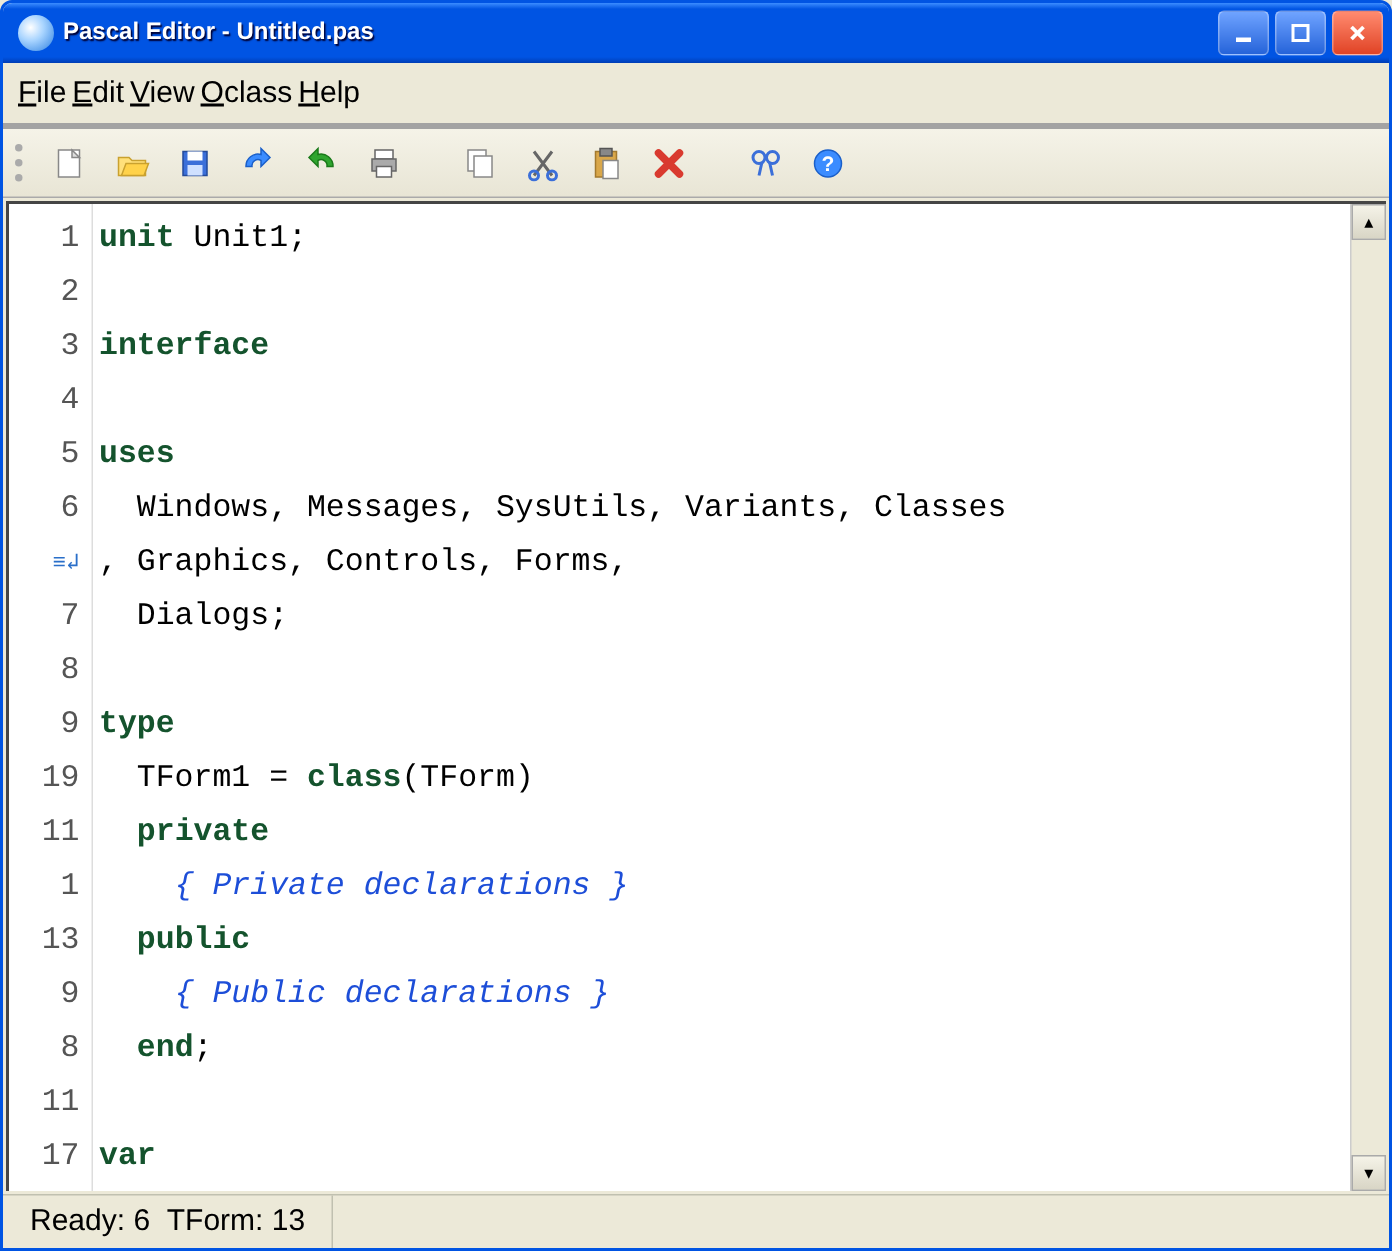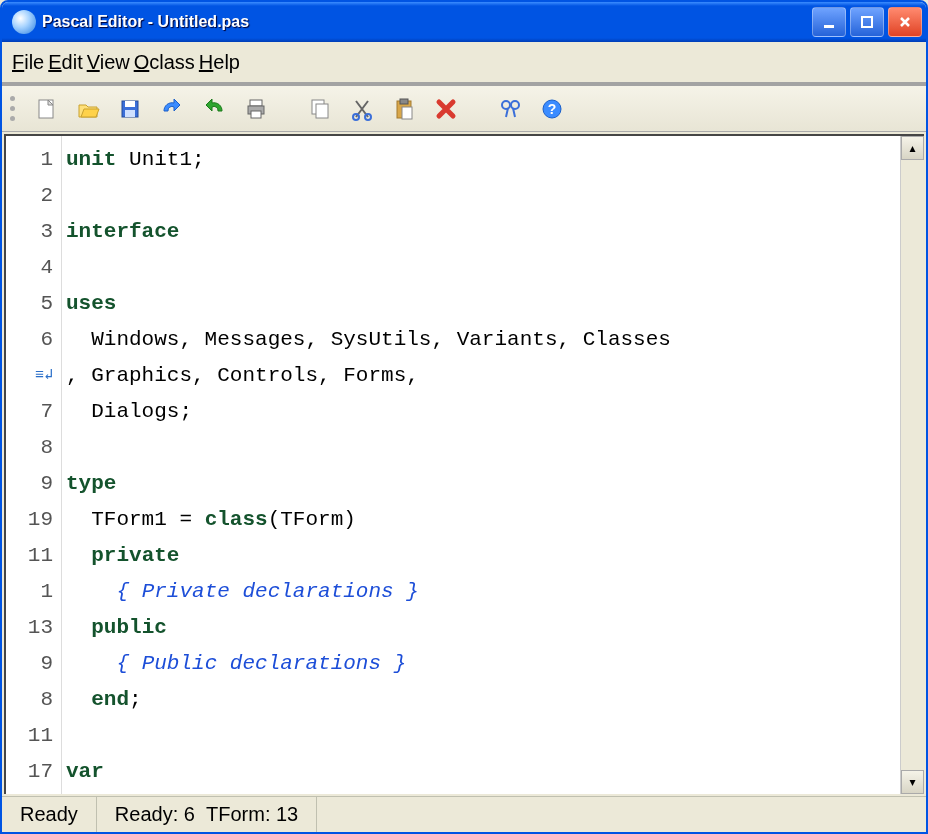--- a/index.html
+++ b/index.html
@@ -173,18 +173,17 @@
       </div>
     <div class="code" id="code"><div><span class="kw">unit</span><span> Unit1;</span></div><div>&nbsp;</div><div><span class="kw">interface</span></div><div>&nbsp;</div><div><span class="kw">uses</span></div><div><span>  Windows, Messages, SysUtils, Variants, Classes</span></div><div><span>, Graphics, Controls, Forms,</span></div><div><span>  Dialogs;</span></div><div>&nbsp;</div><div><span class="kw">type</span></div><div><span>  TForm1 = </span><span class="kw">class</span><span>(TForm)</span></div><div><span>  </span><span class="kw">private</span></div><div><span>    </span><span class="cm">{ Private declarations }</span></div><div><span>  </span><span class="kw">public</span></div><div><span>    </span><span class="cm">{ Public declarations }</span></div><div><span>  </span><span class="kw">end</span><span>;</span></div><div>&nbsp;</div><div><span class="kw">var</span></div></div>
     <div class="scrollv">
       <div class="scroll-btn">▴</div>
       <div class="scroll-track"></div>
       <div class="scroll-btn">▾</div>
     </div>
   </div>
 
   <div class="statusbar">
-    <div class="status-cell">Ready</div>
     <div class="status-cell">
       <span>Ready:</span>&nbsp;<span>6</span>&nbsp;&nbsp;<span>TForm:</span>&nbsp;<span>13</span>
     </div>
   </div>
 </div>
 
 </body></html>

